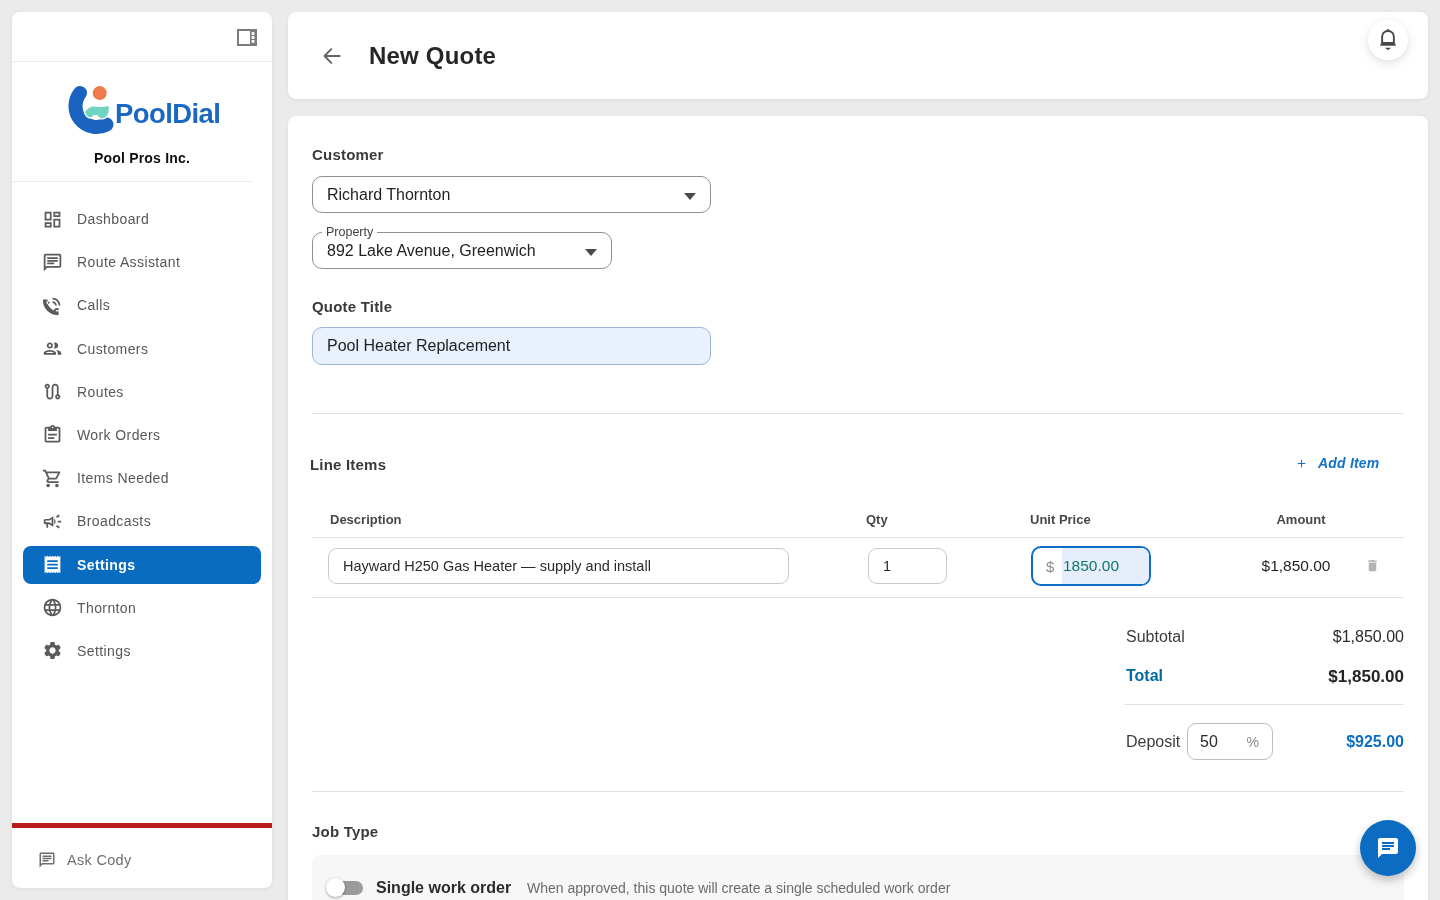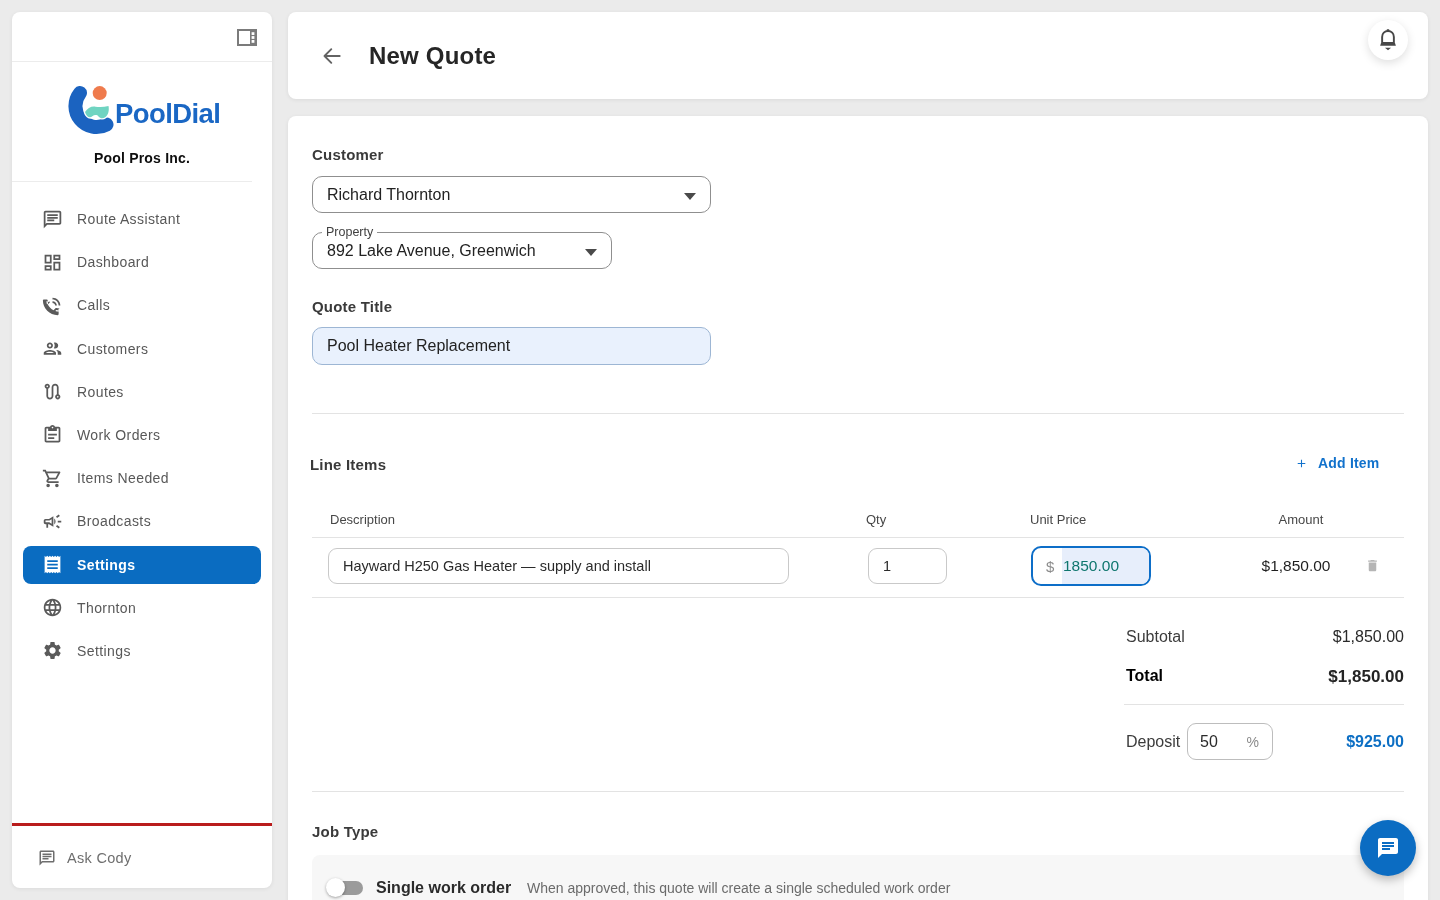--- a/index.html
+++ b/index.html
@@ -14,21 +14,21 @@
 #collapse-ic { position:absolute; right:15px; top:17px; }
 #logo-block { position:absolute; left:0; top:50px; width:240px; height:120px; border-bottom:1px solid #ececec; }
 #logo-row { position:absolute; left:55px; top:23px; width:170px; height:52px; }
 #company { position:absolute; left:0; top:88px; width:260px; text-align:center; font-size:14px; font-weight:700; color:#0e0e0e; letter-spacing:0.2px; }
 #nav { position:absolute; left:11px; top:188px; width:238px; }
 .nav-item { position:relative; height:38px; margin-bottom:5.2px; border-radius:8px; display:flex; align-items:center; padding-left:54px; color:#585858; font-size:14px; letter-spacing:0.4px; font-weight:500; }
 .nav-item svg { position:absolute; left:19px; top:8.5px; width:21px; height:21px; fill:#5a5a5a; }
 
 .nav-item.active { background:#0a6cc1; color:#fff; font-weight:600; }
 .nav-item.active svg { fill:#fff; }
-#askcody { position:absolute; left:0; top:811px; width:260px; height:65px; border-top:3px solid #b91c1c; }
+#askcody { position:absolute; left:0; top:811px; width:260px; height:65px; border-top:5px solid #b91c1c; }
 #askcody svg { position:absolute; left:26px; top:23px; width:18px; height:18px; fill:#6e6e6e; }
 #askcody span { position:absolute; left:55px; top:23.5px; font-size:14.5px; color:#6e6e6e; letter-spacing:0.3px; }
 
 
 #header { left:288px; top:12px; width:1140px; height:87px; }
 #back-arrow { position:absolute; left:322px; top:46px; }
 #page-title { position:absolute; left:369px; top:42px; font-size:24px; font-weight:700; color:#262626; letter-spacing:0.2px; }
 #bell { position:absolute; left:1368px; top:20px; width:40px; height:40px; background:#fff; border-radius:50%; box-shadow:0 3px 10px rgba(0,0,0,0.13); }
 #bell svg { position:absolute; left:9px; top:8px; }
 
@@ -38,22 +38,22 @@
 .sel { position:absolute; border:1px solid #8f8f8f; border-radius:10px; background:#fff; }
 .sel .txt { position:absolute; left:14px; top:50%; transform:translateY(-50%); font-size:16px; color:#222; }
 .arr { position:absolute; width:0; height:0; border-left:6px solid transparent; border-right:6px solid transparent; border-top:7px solid #4a4a4a; }
 #sel-customer { left:312px; top:176px; width:399px; height:37px; }
 #sel-property { left:312px; top:232px; width:300px; height:37px; }
 #prop-label { position:absolute; left:322px; top:225px; background:#fff; padding:0 4px; font-size:12.5px; color:#3f3f3f; }
 #quote-input { position:absolute; left:312px; top:327px; width:399px; height:38px; background:#e9f1fd; border:1px solid #9db6d4; border-radius:10px; }
 #quote-input .txt { position:absolute; left:14px; top:50%; transform:translateY(-50%); font-size:16px; color:#222; }
 .divider { position:absolute; left:312px; width:1092px; height:1px; background:#e3e3e3; }
 
-#add-item { position:absolute; left:1295px; top:455px; color:#1272cc; font-size:14px; font-weight:700; letter-spacing:0.2px; }
-.th { position:absolute; top:512px; font-size:13px; font-weight:400; color:#474747; }
+#add-item { position:absolute; left:1295px; top:455px; color:#1272cc; font-size:14px; font-weight:700; letter-spacing:0.2px;font-style:italic; }
+.th { position:absolute; top:512px; font-size:13px; font-weight:700; color:#474747; }
 .cell-input { position:absolute; border:1px solid #c9c9c9; border-radius:9px; background:#fff; }
 .cell-input .txt { position:absolute; left:14px; top:50%; transform:translateY(-50%); font-size:14.5px; color:#2b2b2b; }
 #unit-input { position:absolute; left:1031px; top:546px; width:120px; height:40px; border:2px solid #0d6ec8; border-radius:10px; background:#fff; overflow:hidden; }
 #unit-input .dollar { position:absolute; left:13px; top:50%; transform:translateY(-50%); font-size:15px; color:#8c8c8c; }
 #unit-input .selbg { position:absolute; left:29px; top:0; right:0; bottom:0; background:#e7eefb; }
 #unit-input .num { position:absolute; left:30px; top:50%; transform:translateY(-50%); font-size:15.5px; color:#0f766e; }
 #amount { position:absolute; left:1231px; top:557px; width:130px; text-align:center; font-size:15.5px; color:#1f1f1f; }
 #trash { position:absolute; left:1365px; top:557px; }
 
 .tot-lbl { position:absolute; left:1126px; font-size:16px; color:#3c3c3c; }
@@ -92,29 +92,29 @@
           <circle fill="#ef7b4d" cx="32.7" cy="8.1" r="7"></circle>
           <path fill="#6fd4c1" stroke="#fff" stroke-width="2.6" paint-order="stroke" d="M18 27 C20.5 23 24.5 21 28.5 21.7 C32.5 22.4 37 22.2 41.5 21 C42.3 25.3 41.6 29.7 38.2 32.2 C35.9 33.8 33.1 33.4 31.5 31.4 C30.1 29.6 27.3 29.6 25.3 31.3 C23.1 33.2 19.5 32.3 18 27 Z"></path>
           <text x="48" y="37.5" font-family="Liberation Sans, sans-serif" font-size="27.5" font-weight="700" fill="#1a67c4" letter-spacing="-0.6">PoolDial</text>
         </svg>
       </div>
       <div id="company">Pool Pros Inc.</div>
     </div>
     <div id="nav">
       <div class="nav-item">
           <svg viewBox="0 0 24 24">
+            <path d="M19 5v2h-4V5h4M9 5v6H5V5h4m10 8v6h-4v-6h4M9 17v2H5v-2h4M21 3h-8v6h8V3zM11 3H3v10h8V3zm10 8h-8v10h8V11zm-10 4H3v6h8v-6z"></path>
+          </svg>
+          <span>Dashboard</span>
+        </div>
+      <div class="nav-item">
+          <svg viewBox="0 0 24 24">
             <path d="M20 2H4c-1.1 0-1.99.9-1.99 2L2 22l4-4h14c1.1 0 2-.9 2-2V4c0-1.1-.9-2-2-2zm0 14H5.17L4 17.17V4h16v12zM6 9h12v2H6zm0 3h8v2H6zm0-6h12v2H6z"></path>
           </svg>
           <span>Route Assistant</span>
-        </div>
-      <div class="nav-item">
-          <svg viewBox="0 0 24 24">
-            <path d="M19 5v2h-4V5h4M9 5v6H5V5h4m10 8v6h-4v-6h4M9 17v2H5v-2h4M21 3h-8v6h8V3zM11 3H3v10h8V3zm10 8h-8v10h8V11zm-10 4H3v6h8v-6z"></path>
-          </svg>
-          <span>Dashboard</span>
         </div>
       <div class="nav-item">
           <svg viewBox="0 0 24 24">
             <path d="M15 12h2c0-2.76-2.24-5-5-5v2c1.66 0 3 1.34 3 3zm4 0h2c0-4.97-4.03-9-9-9v2c3.87 0 7 3.13 7 7zm1 3.5c-1.25 0-2.45-.2-3.57-.57-.35-.11-.74-.03-1.02.24l-2.2 2.2c-2.83-1.44-5.15-3.75-6.59-6.59l2.2-2.21c.28-.26.36-.65.25-1C6.7 8.45 6.5 7.25 6.5 6c0-.55-.45-1-1-1H2c-.55 0-1 .45-1 1 0 9.39 7.61 17 17 17 .55 0 1-.45 1-1v-3.5c0-.55-.45-1-1-1zM5.03 7h1.5c.07.88.22 1.75.45 2.58l-1.2 1.21c-.4-1.21-.66-2.47-.75-3.79zM19 18.97c-1.32-.09-2.6-.35-3.8-.76l1.2-1.2c.85.24 1.72.39 2.6.45v1.51z"></path>
           </svg>
           <span>Calls</span>
         </div>
       <div class="nav-item">
           <svg viewBox="0 0 24 24">
             <path d="M9 13.75c-2.34 0-7 1.17-7 3.5V19h14v-1.75c0-2.33-4.66-3.5-7-3.5zM4.34 17c.84-.58 2.87-1.25 4.66-1.25s3.82.67 4.66 1.25H4.34zM9 12c1.93 0 3.5-1.57 3.5-3.5S10.93 5 9 5 5.5 6.57 5.5 8.5 7.07 12 9 12zm0-5c.83 0 1.5.67 1.5 1.5S9.83 10 9 10s-1.5-.67-1.5-1.5S8.17 7 9 7zm7.04 6.81c1.16.84 1.96 1.96 1.96 3.44V19h4v-1.75c0-2.02-3.5-3.17-5.96-3.44zM15 12c1.93 0 3.5-1.57 3.5-3.5S16.93 5 15 5c-.54 0-1.04.13-1.5.35.63.89 1 1.98 1 3.15s-.37 2.26-1 3.15c.46.22.96.35 1.5.35z"></path>
@@ -225,21 +225,21 @@
       <span class="num">1850.00</span>
     </div>
   <div id="amount">$1,850.00</div>
   <svg id="trash" width="15" height="17" viewBox="0 0 24 24">
       <path d="M6 19c0 1.1.9 2 2 2h8c1.1 0 2-.9 2-2V7H6v12zM19 4h-3.5l-1-1h-5l-1 1H5v2h14V4z" fill="#b5b5b5"></path>
     </svg>
   <div class="divider" style="top:597px;"></div>
 
   <div class="tot-lbl" style="top:628px;">Subtotal</div>
   <div class="tot-val" style="top:628px;">$1,850.00</div>
-  <div class="tot-lbl" style="top:667px; font-weight:700; color:#000000;">Total</div>
+  <div class="tot-lbl" style="top:667px; font-weight:700; color:#0369a1;">Total</div>
   <div class="tot-val" style="top:667px; font-weight:700; color:#242424; font-size:17px;">$1,850.00</div>
   <div class="divider" style="top:704px; left:1124px; width:280px;"></div>
   <div class="tot-lbl" style="top:733px;">Deposit</div>
   <div id="dep-input">
       <span class="n">50</span>
       <span class="p">%</span>
     </div>
   <div class="tot-val" style="top:733px; font-weight:700; color:#0d6fc4;">$925.00</div>
 
   <div class="divider" style="top:791px;"></div>

